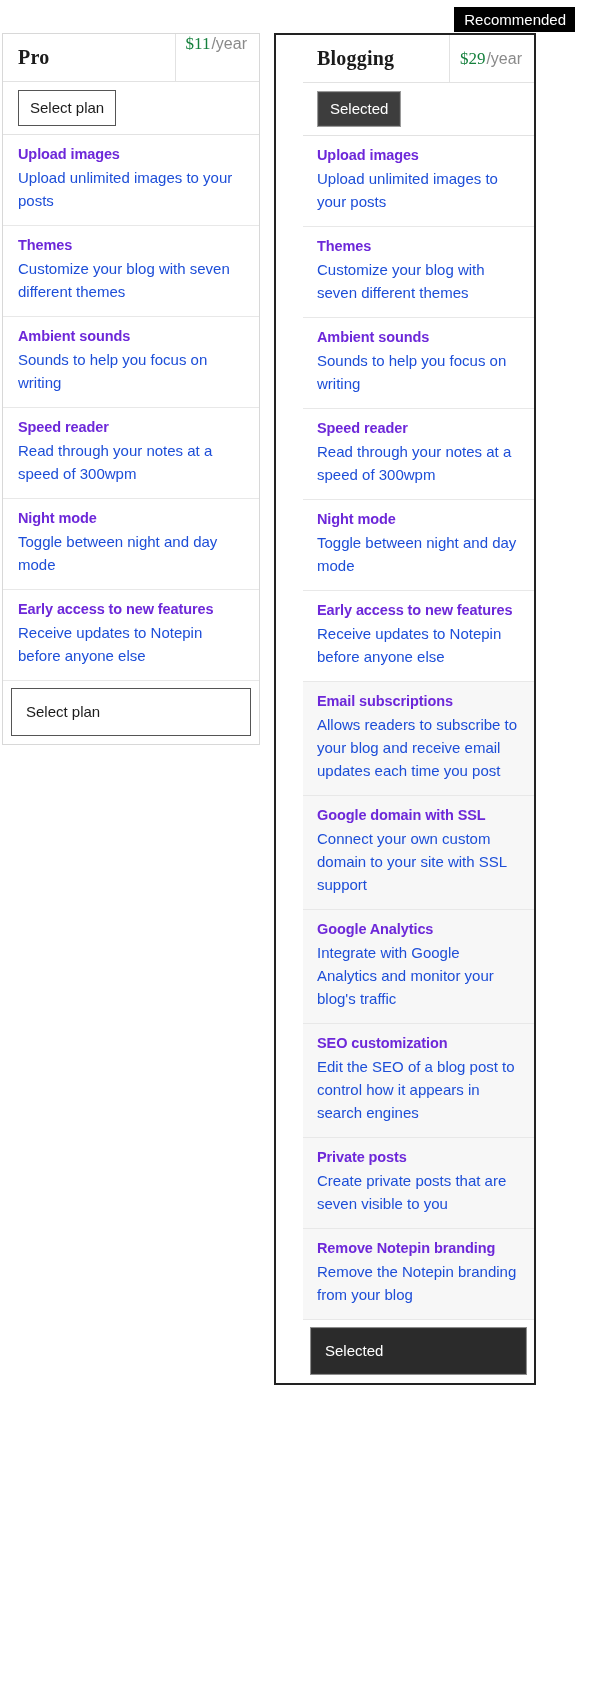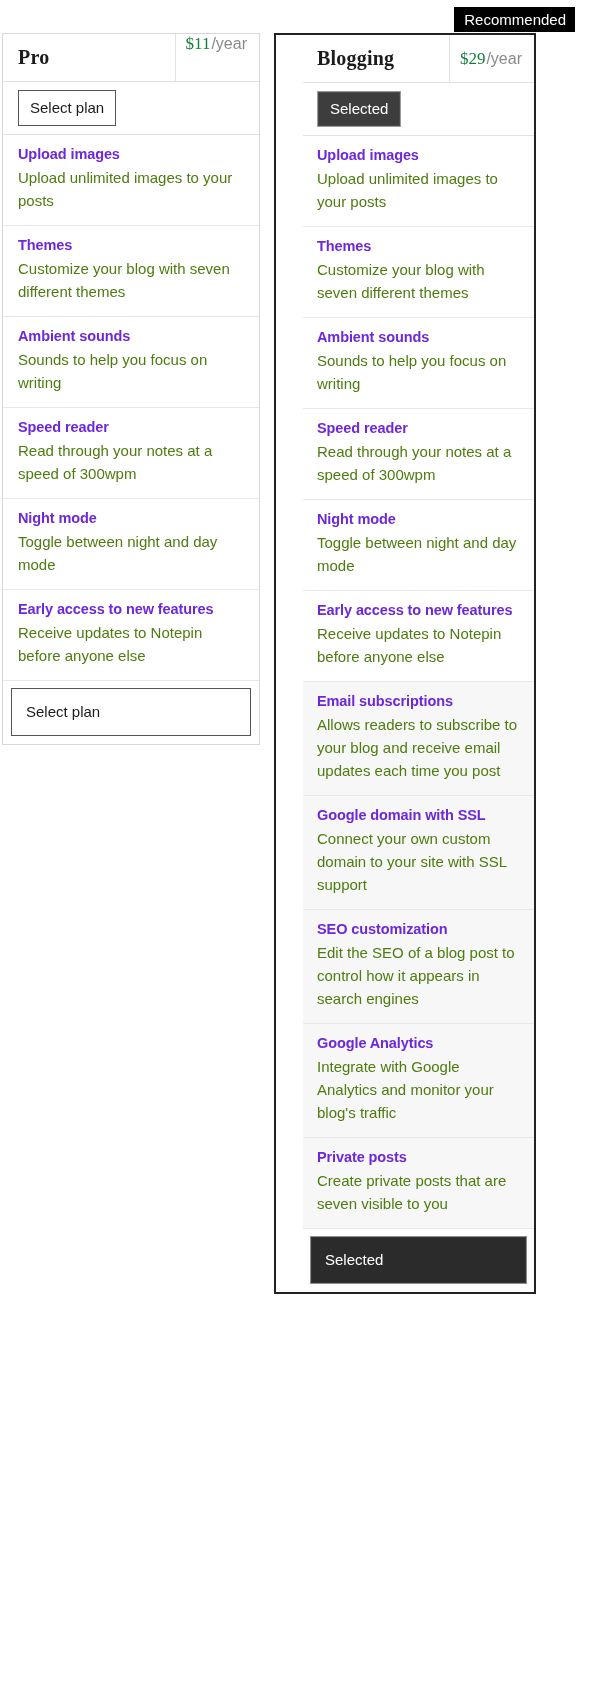--- a/index.html
+++ b/index.html
@@ -162,21 +162,21 @@
     font-weight: bold;
     font-size: 14.5px;
     color: #6d28d9;
     margin: 0 0 4px 0;
     letter-spacing: -0.1px;
   }
   .feature .f-desc {
     font-family: "Liberation Sans", sans-serif;
     font-size: 15px;
     line-height: 23px;
-    color: #4d7c0f;
+    color: #1d4ed8;
     margin: 0;
   }
   .feature .f-note {
     display: inline-block;
     font-family: "Liberation Sans", sans-serif;
     font-size: 13.5px;
     line-height: 20px;
     color: #5d5d5d;
     text-decoration: underline;
     margin-top: 1px;
@@ -300,30 +300,34 @@
         </div>
         <div class="feature shaded">
           <div class="f-title">Email subscriptions</div>
           <div class="f-desc">Allows readers to subscribe to your blog and receive email updates each time you post</div>
         </div>
         <div class="feature shaded">
           <div class="f-title">Google domain with SSL</div>
           <div class="f-desc">Connect your own custom domain to your site with SSL support</div>
         </div>
         <div class="feature shaded">
+          <div class="f-title">Google Analytics</div>
+          <div class="f-desc">Integrate with Google Analytics and monitor your blog's traffic</div>
+        </div>
+        <div class="feature shaded">
           <div class="f-title">SEO customization</div>
           <div class="f-desc">Edit the SEO of a blog post to control how it appears in search engines</div>
         </div>
         <div class="feature shaded">
-          <div class="f-title">Google Analytics</div>
-          <div class="f-desc">Integrate with Google Analytics and monitor your blog's traffic</div>
-        </div>
-        <div class="feature shaded">
           <div class="f-title">Private posts</div>
           <div class="f-desc">Create private posts that are seven visible to you</div>
         </div>
+        <div class="feature shaded">
+          <div class="f-title">Remove Notepin branding</div>
+          <div class="f-desc">Remove the Notepin branding from your blog</div>
+        </div>
         <div class="btn-foot-wrap">
           <div class="btn-full dark">Selected</div>
         </div>
       </div>
     </div>
 
 </div>
 
 </body></html>

